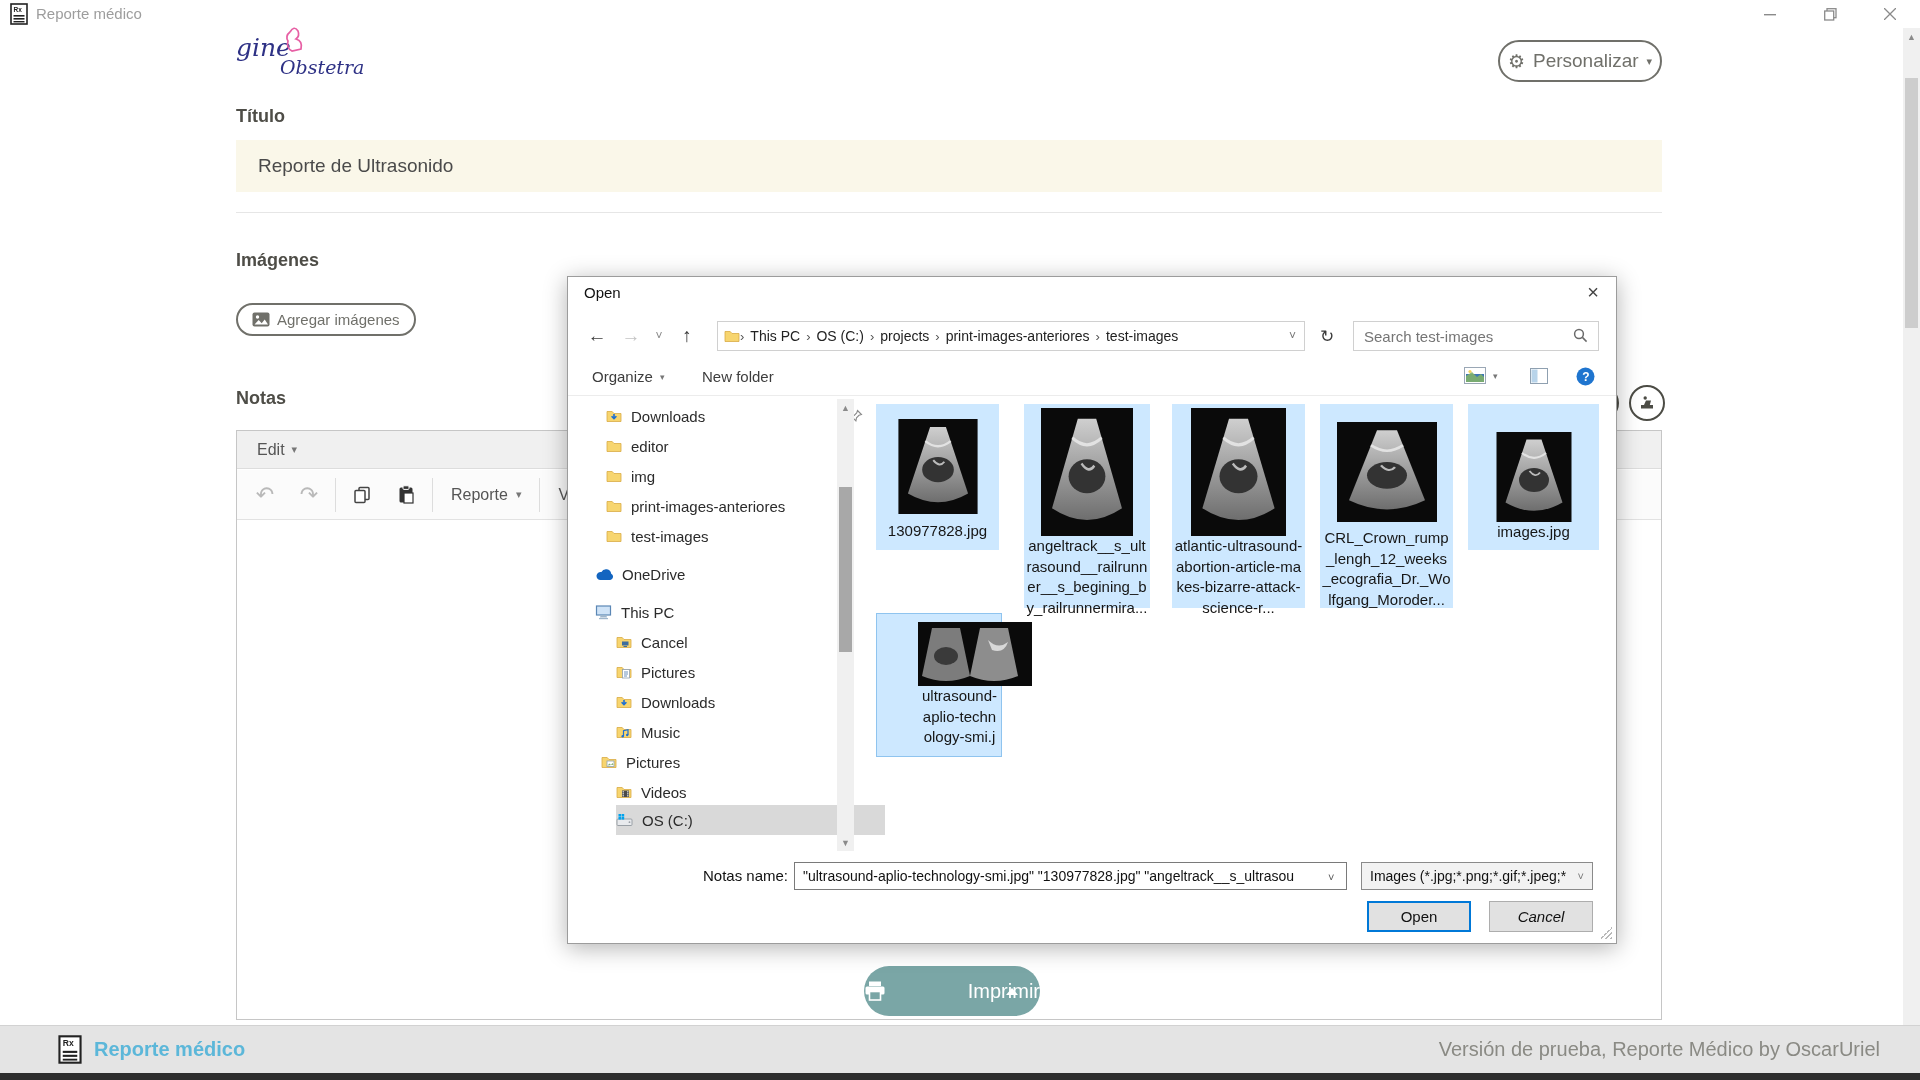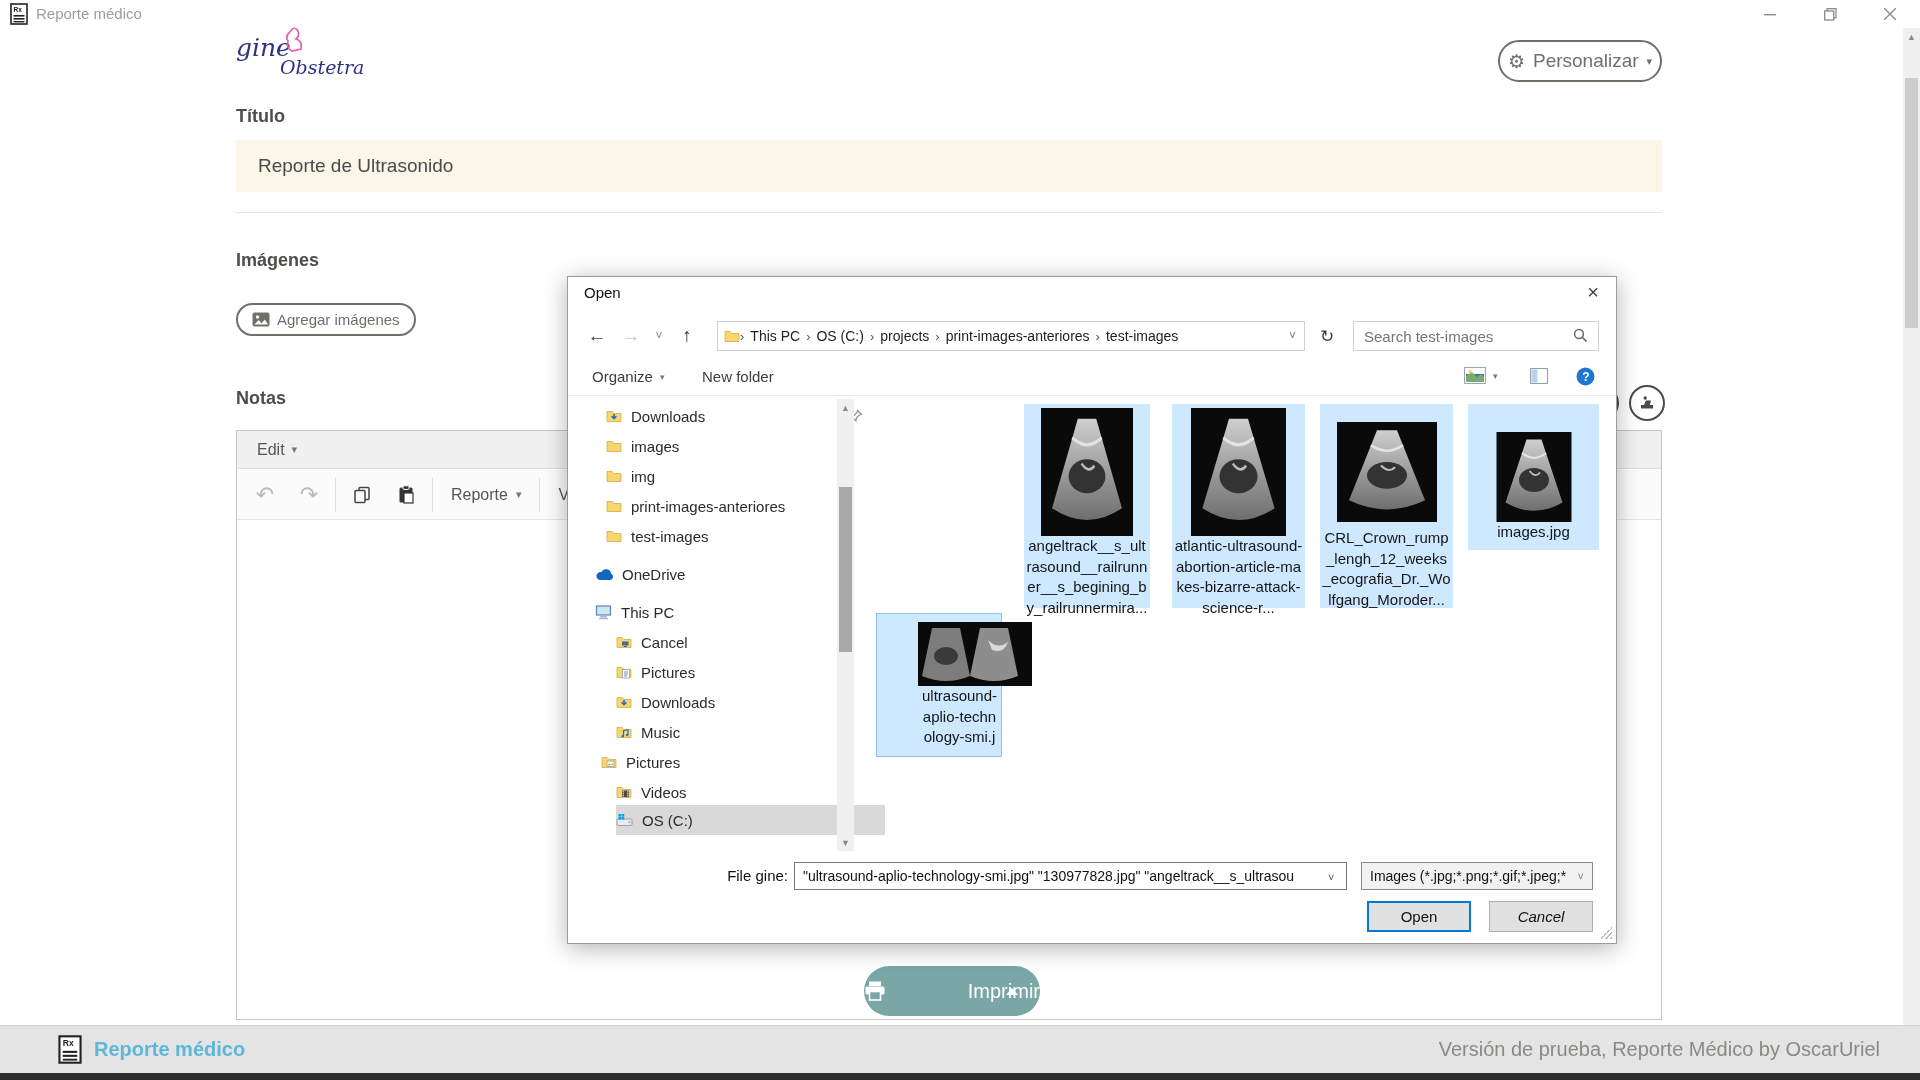--- a/index.html
+++ b/index.html
@@ -336,21 +336,21 @@
       </svg>
     <span>Downloads</span>
     <svg class="pin" width="14" height="14" viewBox="0 0 14 14">
       <path d="M8.5 1.5 l4 4 -2.5 .8 -2.5 2.5 -.6 3 -4.7-4.7 3-.6 2.5-2.5 z M3.6 10.4 l-2.4 2.4" stroke="#8a8a8a" stroke-width="1.1" fill="none"></path>
     </svg>
   </div>
   <div class="side-item" style="left:38px;top:154px">
     <svg width="16" height="16" viewBox="0 0 16 16">
         <use href="#folder"></use>
       </svg>
-    <span>images</span>
+    <span>editor</span>
   </div>
   <div class="side-item" style="left:38px;top:184px">
     <svg width="16" height="16" viewBox="0 0 16 16">
         <use href="#folder"></use>
       </svg>
     <span>img</span>
   </div>
   <div class="side-item" style="left:38px;top:214px">
     <svg width="16" height="16" viewBox="0 0 16 16">
         <use href="#folder"></use>
@@ -443,20 +443,26 @@
     </svg>
     <span>OS (C:)</span>
   </div>
 
   <div id="side-scroll">
     <div class="sb-arrow" style="top:0">▲</div>
     <div id="side-thumb"></div>
     <div class="sb-arrow" style="bottom:0">▼</div>
   </div>
 
+  <div class="tile" style="left:308px;top:127px;width:123px;height:146px">
+    <svg class="thumb" style="margin-top:15px" width="96" height="95" viewBox="0 0 100 120">
+        <use href="#fan"></use>
+      </svg>
+    <div class="flabel" style="margin-top:7px">130977828.jpg</div>
+  </div>
   <div class="tile" style="left:456px;top:127px;width:126px;height:204px">
     <svg class="thumb" style="margin-top:4px" width="92" height="128" viewBox="0 0 100 120" preserveAspectRatio="none">
         <use href="#fan"></use>
       </svg>
     <div class="flabel" style="height:82px">angeltrack__s_ultrasound__railrunner__s_begining_by_railrunnermira...</div>
   </div>
   <div class="tile" style="left:604px;top:127px;width:133px;height:204px">
     <svg class="thumb" style="margin-top:4px" width="95" height="128" viewBox="0 0 100 120" preserveAspectRatio="none">
         <use href="#fan"></use>
       </svg>
@@ -478,21 +484,21 @@
     <svg class="thumb" style="margin-top:8px" width="114" height="64" viewBox="0 0 114 64">
       <rect width="114" height="64" fill="#0a0a0a"></rect>
       <path d="M14 6 h28 l10 48 q-24 10 -48 0 z" fill="#7c7c7c"></path>
       <path d="M62 6 h28 l10 48 q-24 10 -48 0 z" fill="#8d8d8d"></path>
       <path d="M70 18 q10 10 20 2 q-4 12 -16 8 z" fill="#d8d8d8"></path>
       <ellipse cx="28" cy="34" rx="12" ry="9" fill="#3a3a3a"></ellipse>
     </svg>
     <div class="flabel" style="height:62px">ultrasound-aplio-technology-smi.jpg</div>
   </div>
 
-  <div id="fname-label">File gine:</div>
+  <div id="fname-label">Notas name:</div>
   <input id="fname-input" value="&quot;ultrasound-aplio-technology-smi.jpg&quot; &quot;130977828.jpg&quot; &quot;angeltrack__s_ultrasou" style="">
   <span id="fname-caret">˅</span>
   <div id="ftype-select">
     <span>Images (*.jpg;*.png;*.gif;*.jpeg;*</span>
     <span class="caret">˅</span>
   </div>
   <div class="dlg-btn" id="open-btn">Open</div>
   <div class="dlg-btn" id="cancel-btn">Cancel</div>
   <div id="grip"></div>
 </div>

